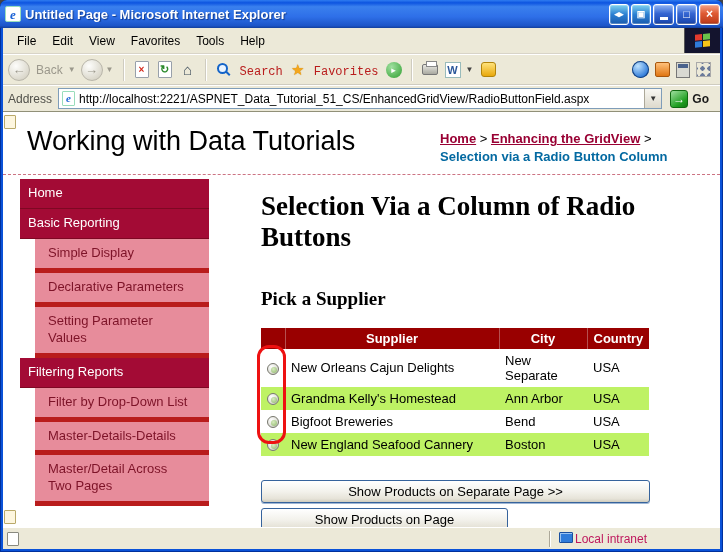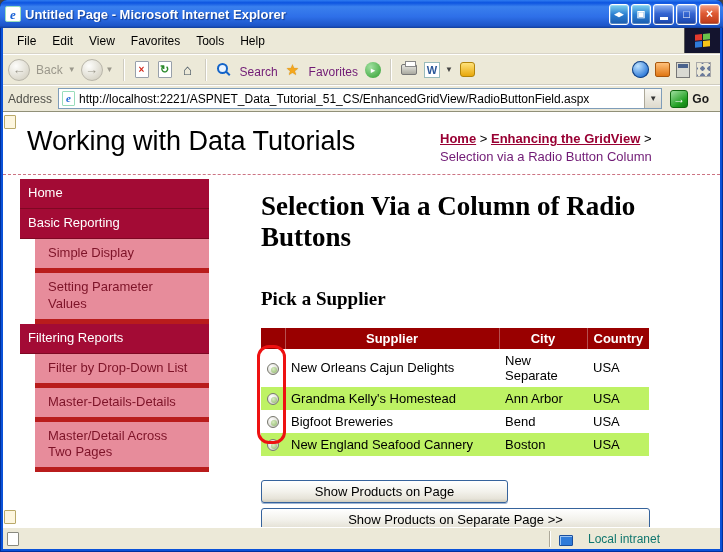--- a/index.html
+++ b/index.html
@@ -53,21 +53,21 @@
   .doc{width:14px;height:17px;background:#fff;border:1px solid #98a0aa;border-radius:1px;
        display:flex;align-items:center;justify-content:center;font-size:10px;font-weight:bold;line-height:1;}
   .doc.stop{color:#d42a1c;}
   .doc.refresh{color:#2b8a2b;font-size:11px;}
   .glyph{font-size:15px;color:#3a4a58;line-height:1;}
   .magnifier{width:15px;height:15px;position:relative;flex:none;}
   .magnifier::before{content:"";position:absolute;width:7px;height:7px;border:2px solid #1464c8;border-radius:50%;
                      left:1px;top:1px;background:#eaf4ff;}
   .magnifier::after{content:"";position:absolute;width:2px;height:5px;background:#1464c8;
                     transform:rotate(-45deg);left:11px;top:9px;}
-  .dark-label{color:#701a75;margin:4px 2px 0 3px;}
+  .dark-label{color:#b91c1c;margin:4px 2px 0 3px;font-family:Liberation Mono, monospace;}
   .star{color:#f4a71d;font-size:15px;text-shadow:0 0 1px #b97708;line-height:1;}
   .media-circle{width:16px;height:16px;border-radius:50%;background:radial-gradient(circle at 35% 30%,#9fe09f,#2f9e2f);
                 color:#fff;font-size:9px;display:flex;align-items:center;justify-content:center;}
   .printer{width:16px;height:11px;background:linear-gradient(#e8e8e2,#a9a9a0);border:1px solid #777;border-radius:2px;position:relative;}
   .printer::before{content:"";position:absolute;left:3px;top:-4px;width:9px;height:4px;background:#fff;border:1px solid #888;}
   .word-icon{width:16px;height:16px;background:#fff;border:1px solid #9bb;display:flex;align-items:center;justify-content:center;
              font-size:11px;font-weight:bold;color:#2b579a;}
   .msgr{width:15px;height:15px;border-radius:3px;background:linear-gradient(#ffe27a,#e8a80c);border:1px solid #b2840a;}
   .right-cluster{margin-left:auto;display:flex;align-items:center;gap:6px;padding-right:4px;}
   .globe{width:17px;height:17px;border-radius:50%;background:radial-gradient(circle at 35% 30%,#bfe3ff,#2f7bd9 70%,#1a4f9e);
@@ -96,21 +96,21 @@
 
   
   .content{flex:1;background:#fff;position:relative;overflow:hidden;}
   .corner-icon{position:absolute;left:1px;width:12px;height:14px;background:#fdf6df;border:1px solid #b9a96a;border-radius:1px;}
   .corner-icon.top{top:3px;}
   .corner-icon.bottom{bottom:3px;}
   .page-header{display:flex;justify-content:space-between;align-items:flex-start;padding:14px 10px 4px 24px;}
   .site-title{font-size:27px;color:#000;}
   .breadcrumb{width:270px;font-size:13px;line-height:1.4;padding:4px 4px 0 0;color:#000;}
   .breadcrumb a{color:#990033;font-weight:bold;text-decoration:underline;cursor:pointer;}
-  .crumb-current{font-weight:normal;color:#701a75;}
+  .crumb-current{font-weight:bold;color:#0369a1;}
   .dashed-sep{border-top:1px dashed #cc7383;margin-top:4px;}
 
   .page-body{display:flex;padding:4px 0 0 17px;}
   .sidebar{width:189px;flex:none;font-size:13px;line-height:1.3;}
   .nav-section{background:#a30b35;color:#fff;padding:6px 8px;border-bottom:1px solid #7e0823;cursor:pointer;}
   .nav-link{background:#e78c9b;color:#7d1328;margin-left:15px;padding:6px 16px 6px 13px;border-bottom:5px solid #b91c1c;cursor:pointer;}
 
   .main{margin-left:52px;padding-top:6px;}
   .content-heading{font-family:"Liberation Serif",serif;font-size:27px;font-weight:bold;margin:6px 0 0;
                    width:390px;line-height:1.12;color:#000;}
@@ -142,21 +142,21 @@
           box-shadow:0 1px 0 #9fb6d4;}
   .xp-btn.btn1{width:247px;}
   .xp-btn.btn2{width:389px;}
 
   
   .statusbar{height:22px;flex:none;background:#ece9d8;display:flex;align-items:center;padding:2px 4px;gap:5px;
              font-size:12px;border-top:1px solid #fff;box-shadow:0 -2px 0 #aca899;}
   .sb-doc{width:12px;height:14px;background:#fff;border:1px solid #8a8a80;border-radius:1px;flex:none;}
   .sb-spacer{flex:1;}
   .sb-div{width:2px;height:16px;border-left:1px solid #aca899;border-right:1px solid #fff;flex:none;}
-  .sb-zone{display:flex;align-items:flex-end;gap:15px;width:160px;padding-left:3px;color:#0f766e;}
+  .sb-zone{display:flex;align-items:flex-start;gap:2px;width:160px;padding-left:3px;color:#be185d;}
   .zone-icon{width:14px;height:11px;background:#2f7bd9;border:1px solid #1a4f9e;border-radius:1px;
              box-shadow:inset 1px 1px 0 #9cc4f2;flex:none;}
 </style>
 </head>
 <body>
 
 <div class="window">
 
   <div class="titlebar">
     <span class="ie-logo">
@@ -267,20 +267,21 @@
         <span class="crumb-current">Selection via a Radio Button Column</span>
       </div>
     </div>
     <div class="dashed-sep"></div>
 
     <div class="page-body">
       <nav class="sidebar">
         <div class="nav-section">Home</div>
         <div class="nav-section">Basic Reporting</div>
         <div class="nav-link">Simple Display</div>
+        <div class="nav-link">Declarative Parameters</div>
         <div class="nav-link">Setting Parameter Values</div>
         <div class="nav-section">Filtering Reports</div>
         <div class="nav-link">Filter by Drop-Down List</div>
         <div class="nav-link">Master-Details-Details</div>
         <div class="nav-link">Master/Detail Across Two Pages</div>
       </nav>
 
       <div class="main">
         <h1 class="content-heading">Selection Via a Column of Radio Buttons</h1>
         <h2 class="content-sub">Pick a Supplier</h2>
@@ -319,22 +320,22 @@
                 <td>New England Seafood Cannery</td>
                 <td>Boston</td>
                 <td>USA</td>
               </tr>
             </tbody>
           </table>
           <div class="annotation"></div>
         </div>
 
         <div class="button-stack">
+          <button class="xp-btn btn2">Show Products on Separate Page &gt;&gt;</button>
           <button class="xp-btn btn1">Show Products on Page</button>
-          <button class="xp-btn btn2">Show Products on Separate Page &gt;&gt;</button>
         </div>
       </div>
     </div>
   </div>
 
   <div class="statusbar">
     <span class="sb-doc"></span>
     <span class="sb-spacer"></span>
     <span class="sb-div"></span>
     <span class="sb-zone">

